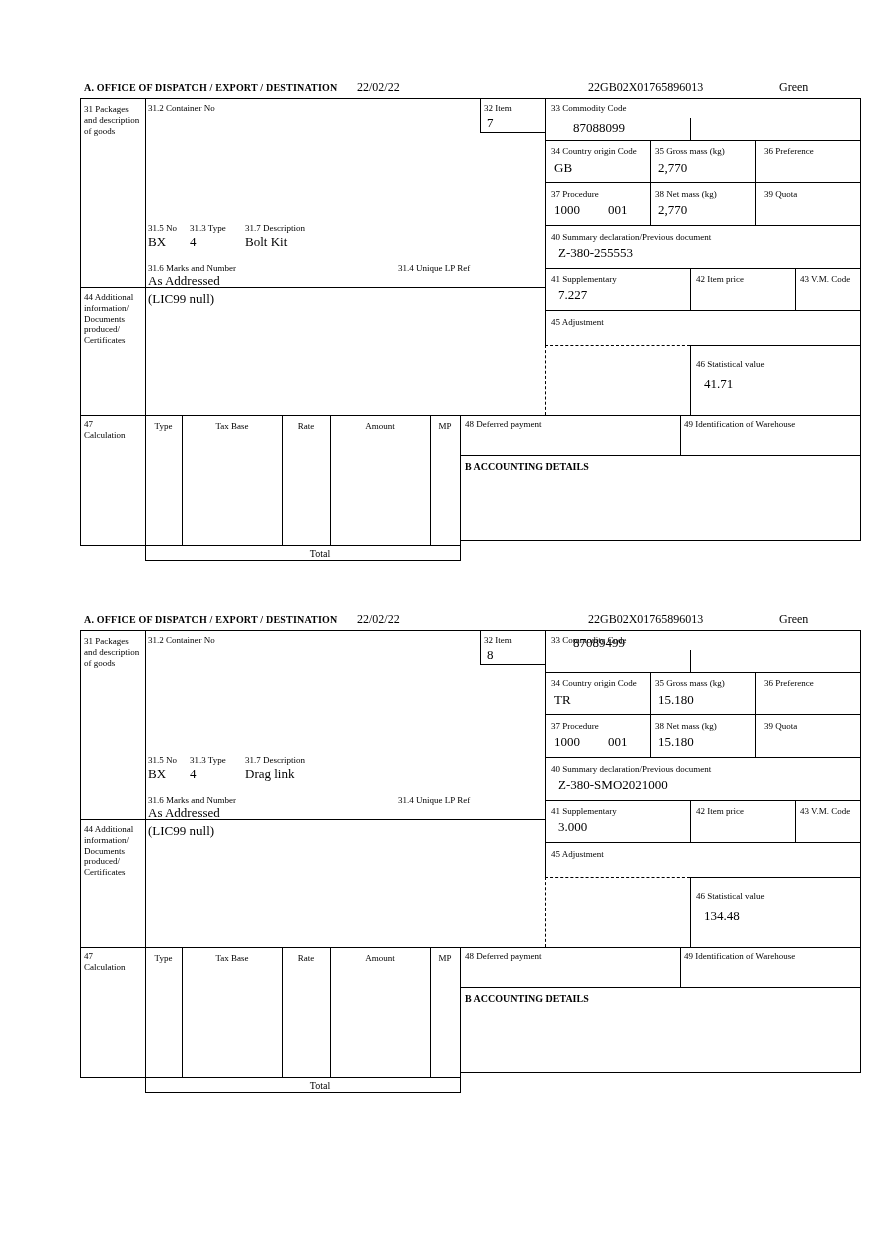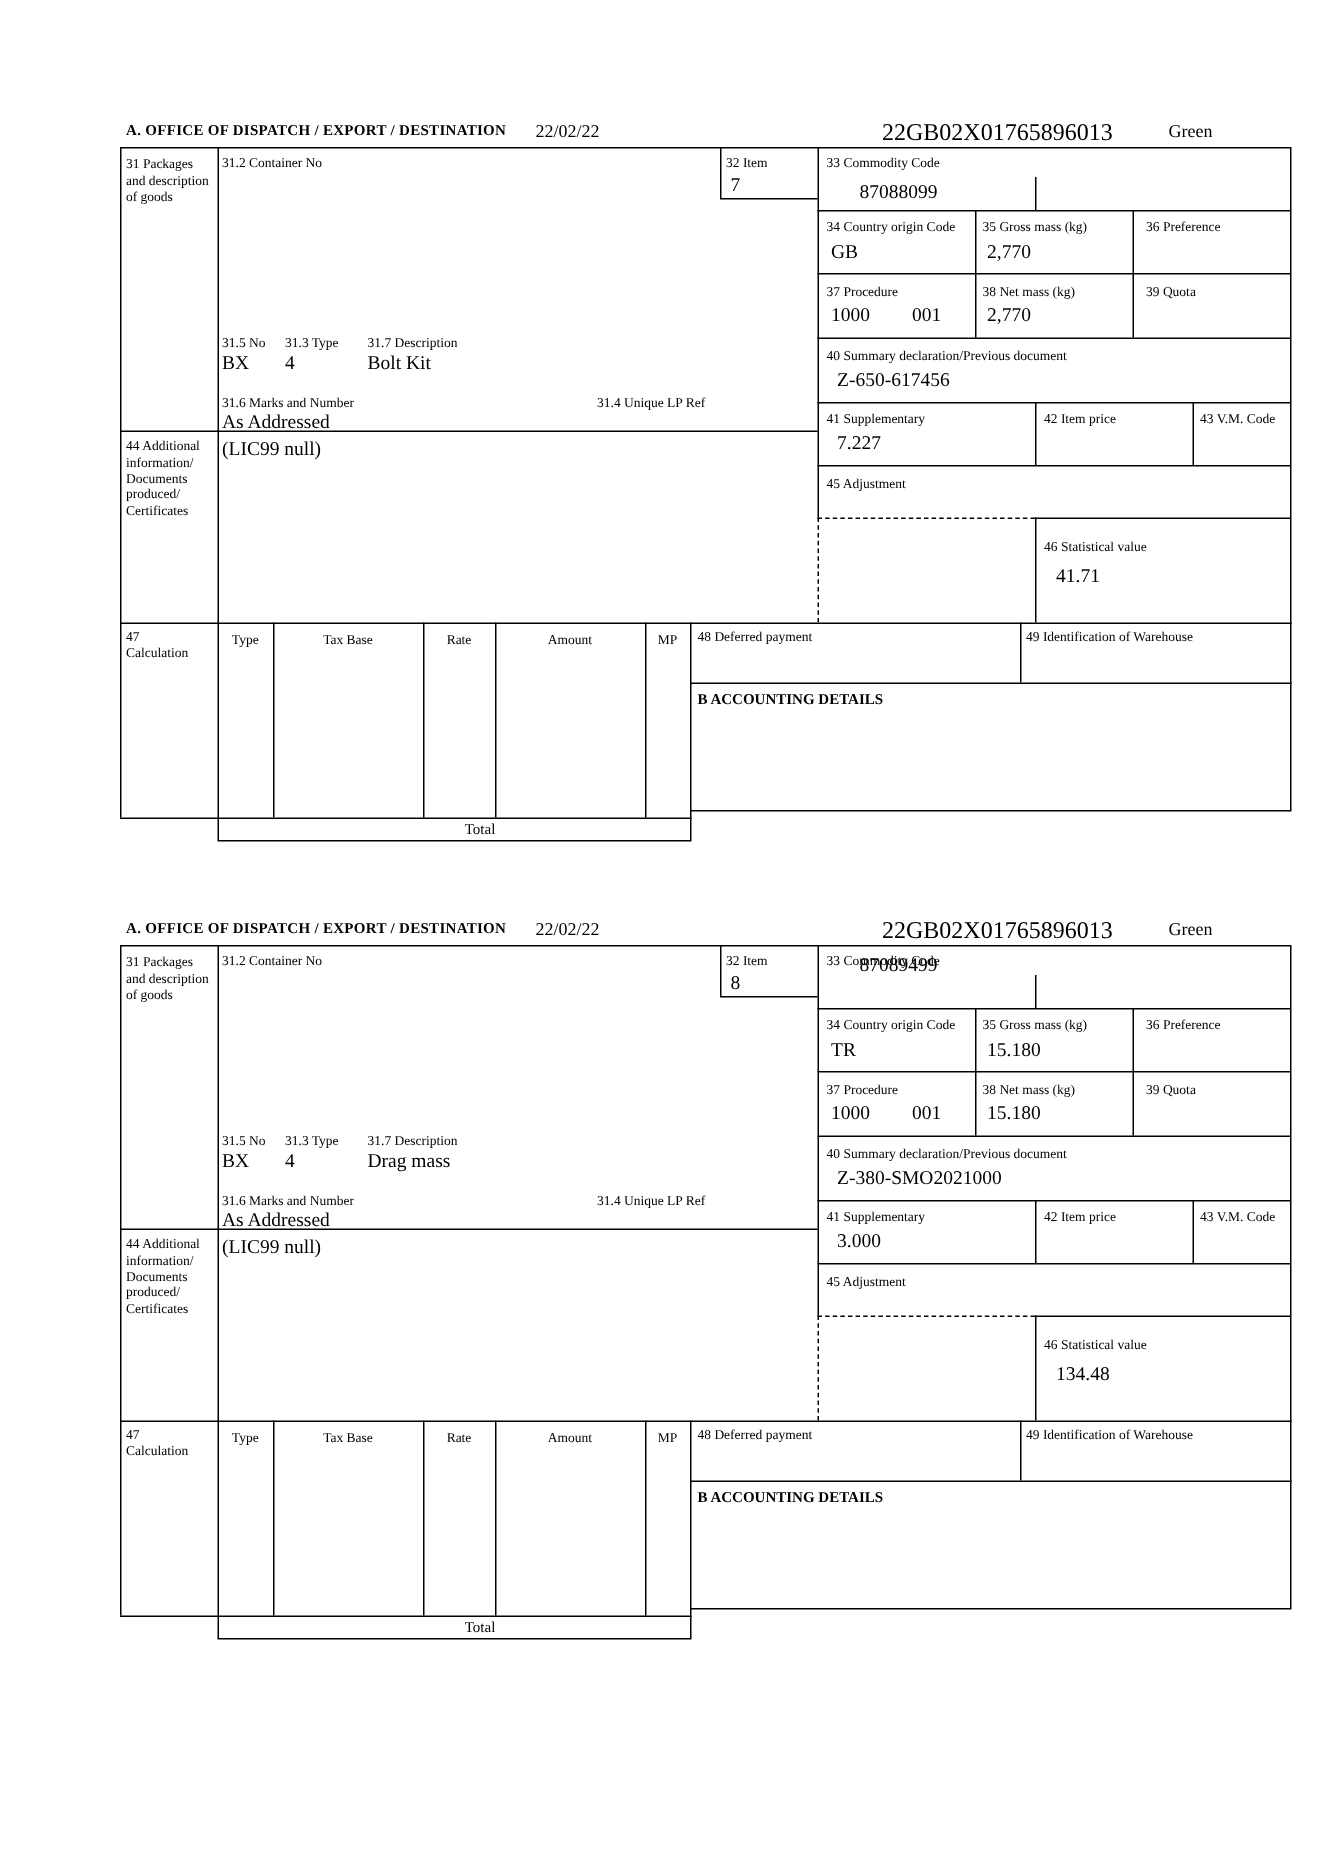--- a/index.html
+++ b/index.html
@@ -15,21 +15,21 @@
   .decl-section { position: absolute; left: 80px; width: 748px; height: 482px; }
   .hl { position: absolute; height: 0; border-top: 1px solid #000; }
   .vl { position: absolute; width: 0; border-left: 1px solid #000; }
   .hl.dashed { border-top: 1px dashed #000; }
   .vl.dashed { border-left: 1px dashed #000; }
   .lbl { position: absolute; font-size: 9px; line-height: 1.2; white-space: nowrap; }
   .lbl.wrap { white-space: normal; }
   .val { position: absolute; font-size: 13px; line-height: 1.1; white-space: nowrap; }
   .hdr-title { position: absolute; left: 4px; top: 2px; font-size: 10px; font-weight: bold; letter-spacing: 0.2px; }
   .hdr-date { position: absolute; left: 277px; top: 0; font-size: 12px; }
-  .hdr-ref { position: absolute; left: 508px; top: 0; font-size: 16px; }
+  .hdr-ref { position: absolute; left: 508px; top: 0; font-size: 12px; }
   .hdr-routing { position: absolute; left: 655px; top: 0; font-size: 12px; margin-left: 44px; }
   .colhead { text-align: center; }
   .acct { font-weight: bold; font-size: 10px; }
   .total-lbl { position: absolute; left: 160px; top: 468px; width: 160px; text-align: center; font-size: 10px; }
 </style>
 </head>
 <body>
 
 <div id="page">
   <section class="decl-section" style="top: 80px;">
@@ -104,21 +104,21 @@
     <div class="lbl" style="left:684px;top:66px">36 Preference</div>
 
     <div class="lbl" style="left:471px;top:109px">37 Procedure</div>
     <div class="val" style="left:474px;top:123px">1000</div>
     <div class="val" style="left:528px;top:123px">001</div>
     <div class="lbl" style="left:575px;top:109px">38 Net mass (kg)</div>
     <div class="val" style="left:578px;top:123px">2,770</div>
     <div class="lbl" style="left:684px;top:109px">39 Quota</div>
 
     <div class="lbl" style="left:471px;top:152px">40 Summary declaration/Previous document</div>
-    <div class="val" style="left:478px;top:166px">Z-650-617456</div>
+    <div class="val" style="left:478px;top:166px">Z-380-255553</div>
 
     <div class="lbl" style="left:471px;top:194px">41 Supplementary</div>
     <div class="val" style="left:478px;top:208px">7.227</div>
     <div class="lbl" style="left:616px;top:194px">42 Item price</div>
     <div class="lbl" style="left:720px;top:194px">43 V.M. Code</div>
 
     <div class="lbl" style="left:471px;top:237px">45 Adjustment</div>
 
     <div class="lbl" style="left:616px;top:279px">46 Statistical value</div>
     <div class="val" style="left:624px;top:297px">41.71</div>
@@ -184,21 +184,21 @@
 
     <div class="lbl" style="left:68px;top:23px">31.2 Container No</div>
     <div class="lbl" style="left:404px;top:23px">32 Item</div>
     <div class="val" style="left:407px;top:36px">8</div>
 
     <div class="lbl" style="left:68px;top:143px">31.5 No</div>
     <div class="lbl" style="left:110px;top:143px">31.3 Type</div>
     <div class="lbl" style="left:165px;top:143px">31.7 Description</div>
     <div class="val" style="left:68px;top:155px">BX</div>
     <div class="val" style="left:110px;top:155px">4</div>
-    <div class="val" style="left:165px;top:155px">Drag mass</div>
+    <div class="val" style="left:165px;top:155px">Drag link</div>
 
     <div class="lbl" style="left:68px;top:183px">31.6 Marks and Number</div>
     <div class="lbl" style="left:318px;top:183px">31.4 Unique LP Ref</div>
     <div class="val" style="left:68px;top:194px">As Addressed</div>
     <div class="val" style="left:68px;top:212px">(LIC99 null)</div>
 
     <div class="lbl" style="left:471px;top:23px">33 Commodity Code</div>
     <div class="val" style="left:493px;top:24px">87089499</div>
 
     <div class="lbl" style="left:471px;top:66px">34 Country origin Code</div>

